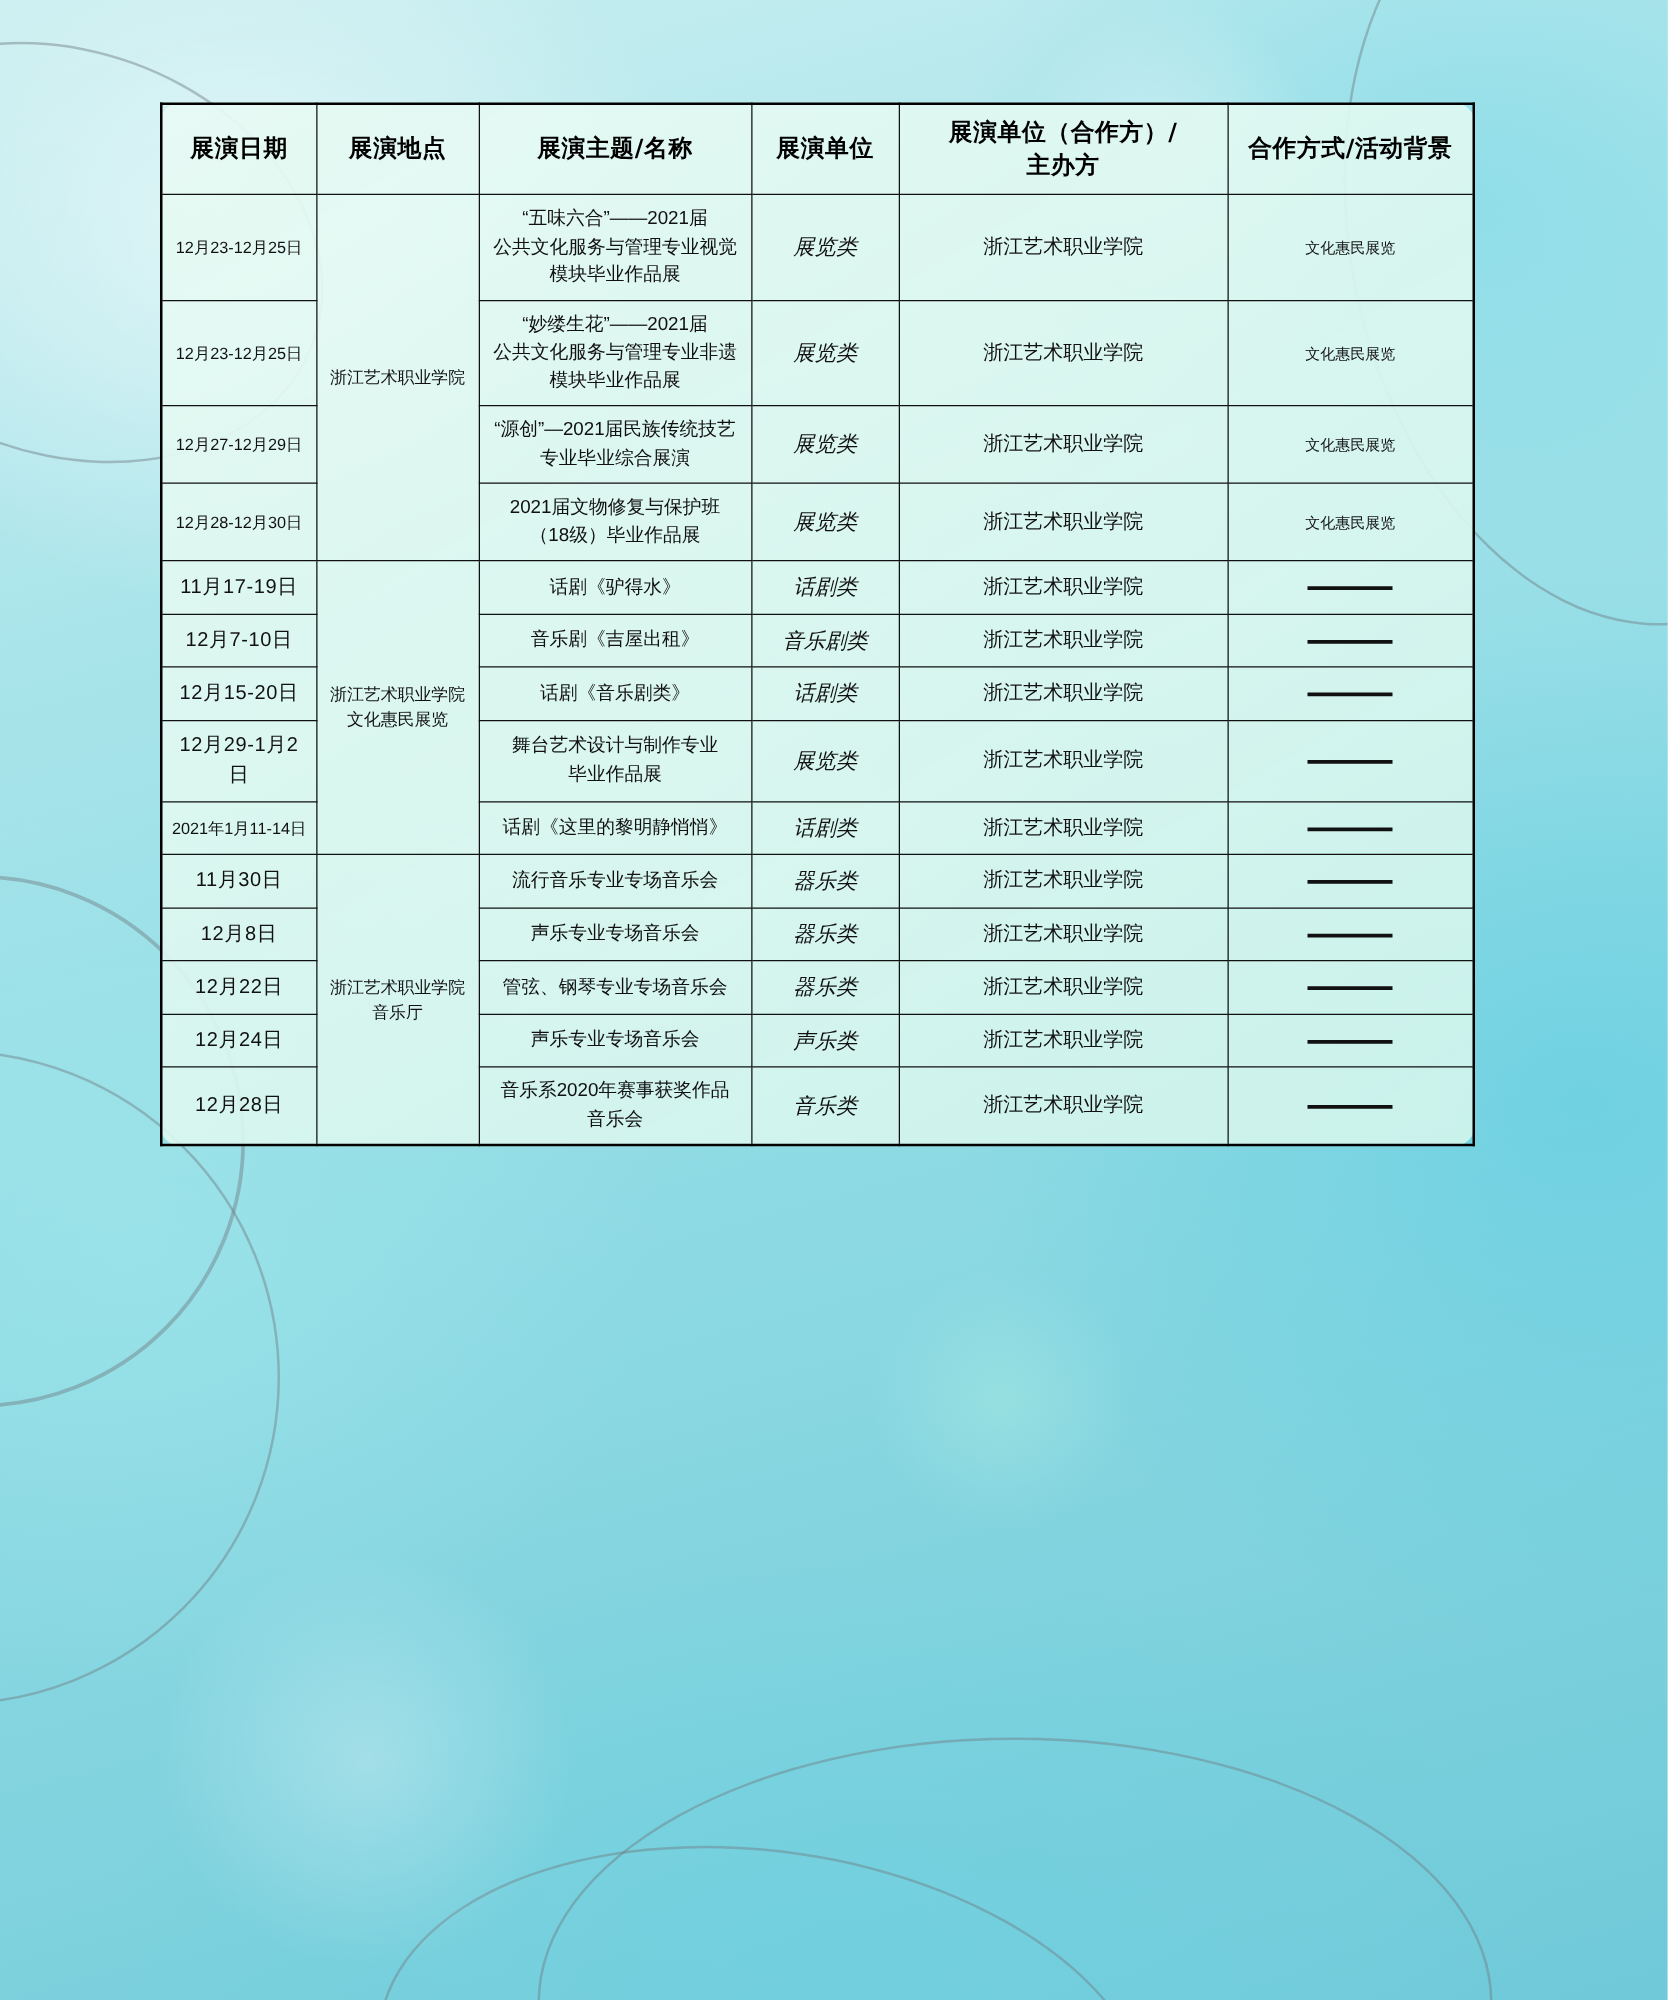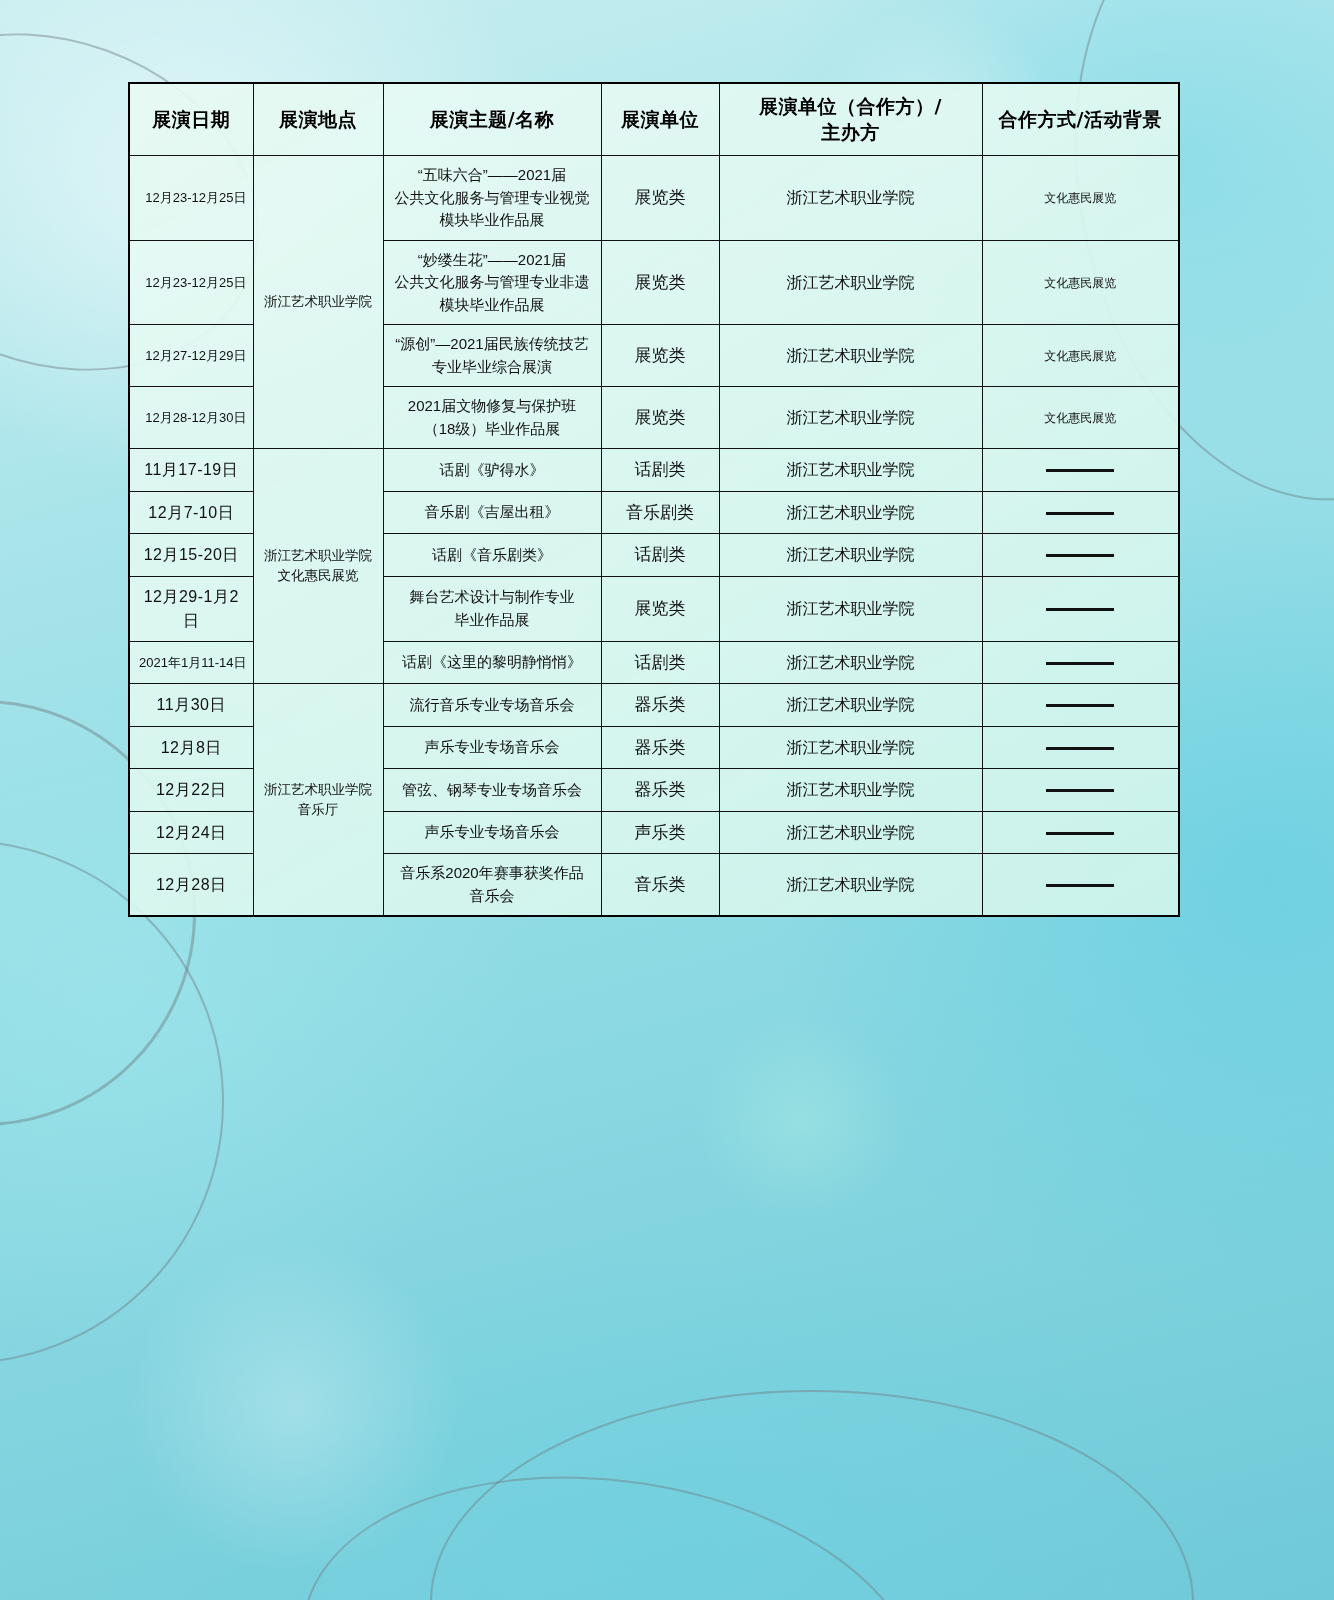--- a/index.html
+++ b/index.html
@@ -47,20 +47,21 @@
     position: absolute;
     left: 128px;
     top: 82px;
     width: 1050px;
   }
   table {
     border-collapse: collapse;
     width: 1050px;
     background: linear-gradient(150deg, rgba(232,250,244,0.93) 0%, rgba(222,248,240,0.92) 45%, rgba(210,245,236,0.9) 100%);
     table-layout: fixed;
+    border-radius: 17px;
   }
   table, th, td {
     border: 1px solid #111;
   }
   table {
     border: 2px solid #000;
   }
   th {
     font-family: "DejaVu Serif", "Liberation Serif", serif;
     font-weight: bold;
@@ -80,28 +81,28 @@
     line-height: 1.5;
     vertical-align: middle;
   }
   td.date {
     font-size: 16px;
     letter-spacing: 0.5px;
   }
   td.date.small {
     font-size: 13px;
     letter-spacing: 0;
-    text-align: right;
   }
   td.place {
     font-size: 13.5px;
     line-height: 1.5;
   }
   td.type {
     font-size: 17px;
+    font-style: italic;
   }
   td.unit {
     font-size: 16px;
   }
   td.coop {
     font-size: 12px;
   }
   .dash {
     display: inline-block;
     width: 68px;

